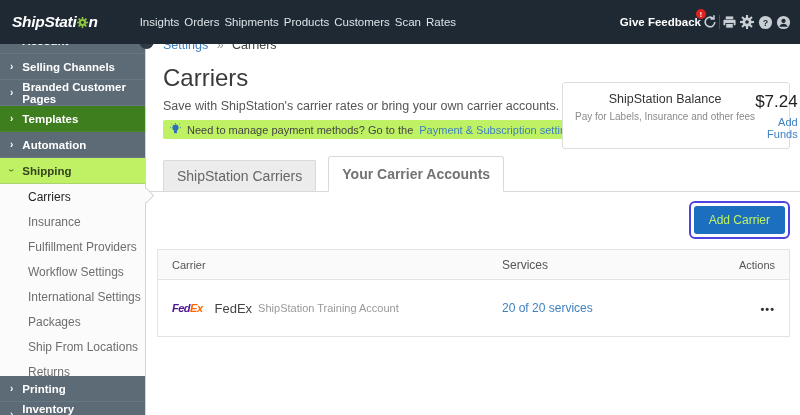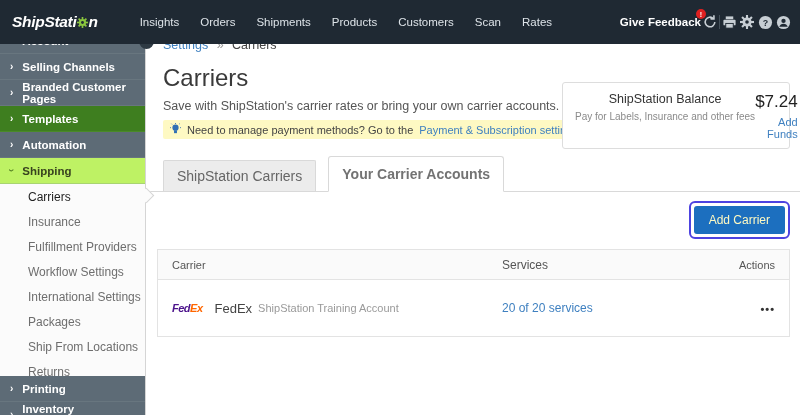--- a/index.html
+++ b/index.html
@@ -5,21 +5,21 @@
   * { margin:0; padding:0; box-sizing:border-box; }
   html,body { width:800px; height:415px; overflow:hidden; background:#fff;
     font-family:"Liberation Sans", sans-serif; position:relative; }
 
   
   .topbar { position:absolute; top:0; left:0; right:0; height:44px; background:#1f2933;
     display:flex; align-items:center; color:#dde3e8; z-index:10; }
   .logo { margin-left:12px; font-size:15.5px; font-weight:700; font-style:italic; color:#fff;
     display:flex; align-items:center; letter-spacing:-0.3px; }
   .logo svg { margin:0 0.5px 0 0.5px; }
-  .topnav { display:flex; margin-left:42px; gap:21px; font-size:11.5px; }
+  .topnav { display:flex; margin-left:42px; gap:5px; font-size:11.5px; }
   .topnav span { cursor:pointer; }
   .topbar-right { margin-left:auto; display:flex; align-items:center; margin-right:8px; }
   .feedback { font-size:11.5px; font-weight:700; color:#fff; }
   .icon-btn { position:relative; display:flex; align-items:center; justify-content:center; width:18px; height:18px; }
   .badge { position:absolute; top:-4px; left:-5px; background:#e02020; color:#fff; border-radius:50%;
     width:10px; height:10px; font-size:7px; font-weight:700; display:flex; align-items:center; justify-content:center; }
   .tb-divider { width:1px; height:14px; background:#44505a; }
 
   
   .sidebar { position:absolute; top:28px; left:0; bottom:0; width:146px; background:#fbfbfb;
@@ -41,21 +41,21 @@
     z-index:6; cursor:pointer; padding-bottom:1px; }
 
   
   .main { position:absolute; top:28px; left:147px; right:0; bottom:0; background:#fff;border-radius:21px; }
   .breadcrumb { padding:10px 0 0 16px; font-size:12.5px; color:#444; }
   .breadcrumb .bc-link { color:#3f80c0; cursor:pointer; }
   .breadcrumb .bc-sep { color:#999; margin:0 5px; }
   .page-head { padding-left:16px; }
   .page-title { margin-top:12px; font-size:24px; font-weight:400; color:#3a3a3a; }
   .page-sub { margin-top:7px; font-size:12.5px; color:#555; }
-  .tip { margin-top:7px; display:inline-flex; align-items:center; gap:6px; background:#fef9c3;
+  .tip { margin-top:7px; display:inline-flex; align-items:center; gap:6px; background:#bef264;
     padding:3px 10px 3px 7px; font-size:11px; color:#444; border-radius:2px; }
   .tip a { color:#3f80c0; text-decoration:none; cursor:pointer; }
   .balance-card { position:absolute; right:10px; top:54px; width:228px; background:#fff;
     border:1px solid #ddd; border-radius:3px; padding:9px 12px 8px 12px; display:flex; justify-content:space-between; }
   .bal-title { font-size:12.5px; color:#333;text-align:center; }
   .bal-desc { font-size:10px; color:#8a8a8a; margin-top:5px; white-space:nowrap; }
   .bal-amount { font-size:17px; color:#222; text-align:right; }
   .bal-add { font-size:11px; color:#3f80c0; text-align:right; margin-top:4px; cursor:pointer; }
 
   
@@ -63,21 +63,21 @@
     display:flex; align-items:flex-end; }
   .tab { font-size:14px; color:#666; background:#ececec; border:1px solid #d9d9d9; border-bottom:none;
     padding:7px 13px; margin-right:12px; border-radius:2px 2px 0 0; cursor:pointer; }
   .tab.active { background:#fff; color:#737373; font-weight:700; padding:9px 13px;
     margin-bottom:-1px; border-bottom:1px solid #fff; border-radius:3px 3px 0 0; }
 
   
   .content { padding:0 10px; }
   .toolbar { display:flex; justify-content:flex-end; margin:9px 0 10px 0; }
   .focus-ring { border:2px solid #4d43e0; border-radius:6px; padding:3px; }
-  .btn-primary { background:#1c6fbf; color:#fef9c3; border:none; border-radius:3px;
+  .btn-primary { background:#1c6fbf; color:#bef264; border:none; border-radius:3px;
     font-size:12px; font-family:"Liberation Sans",sans-serif; padding:7px 15px; cursor:pointer; }
   .table { border:1px solid #e3e3e3; background:#fff; }
   .thead { display:flex; background:#fafafa; border-bottom:1px solid #e3e3e3; height:30px;
     align-items:center; font-size:11px; color:#555; }
   .trow { display:flex; height:56px; align-items:center; }
   .col-carrier { flex:1; padding-left:14px; display:flex; align-items:center; }
   .col-services { width:215px; font-size:12px; }
   .col-actions { width:72px; text-align:right; padding-right:14px; }
   .fedex-logo { font-style:italic; font-weight:700; font-size:11px; margin-right:12px; letter-spacing:-0.5px; }
   .fedex-fed { color:#4d148c; } .fedex-ex { color:#ff6600; }

